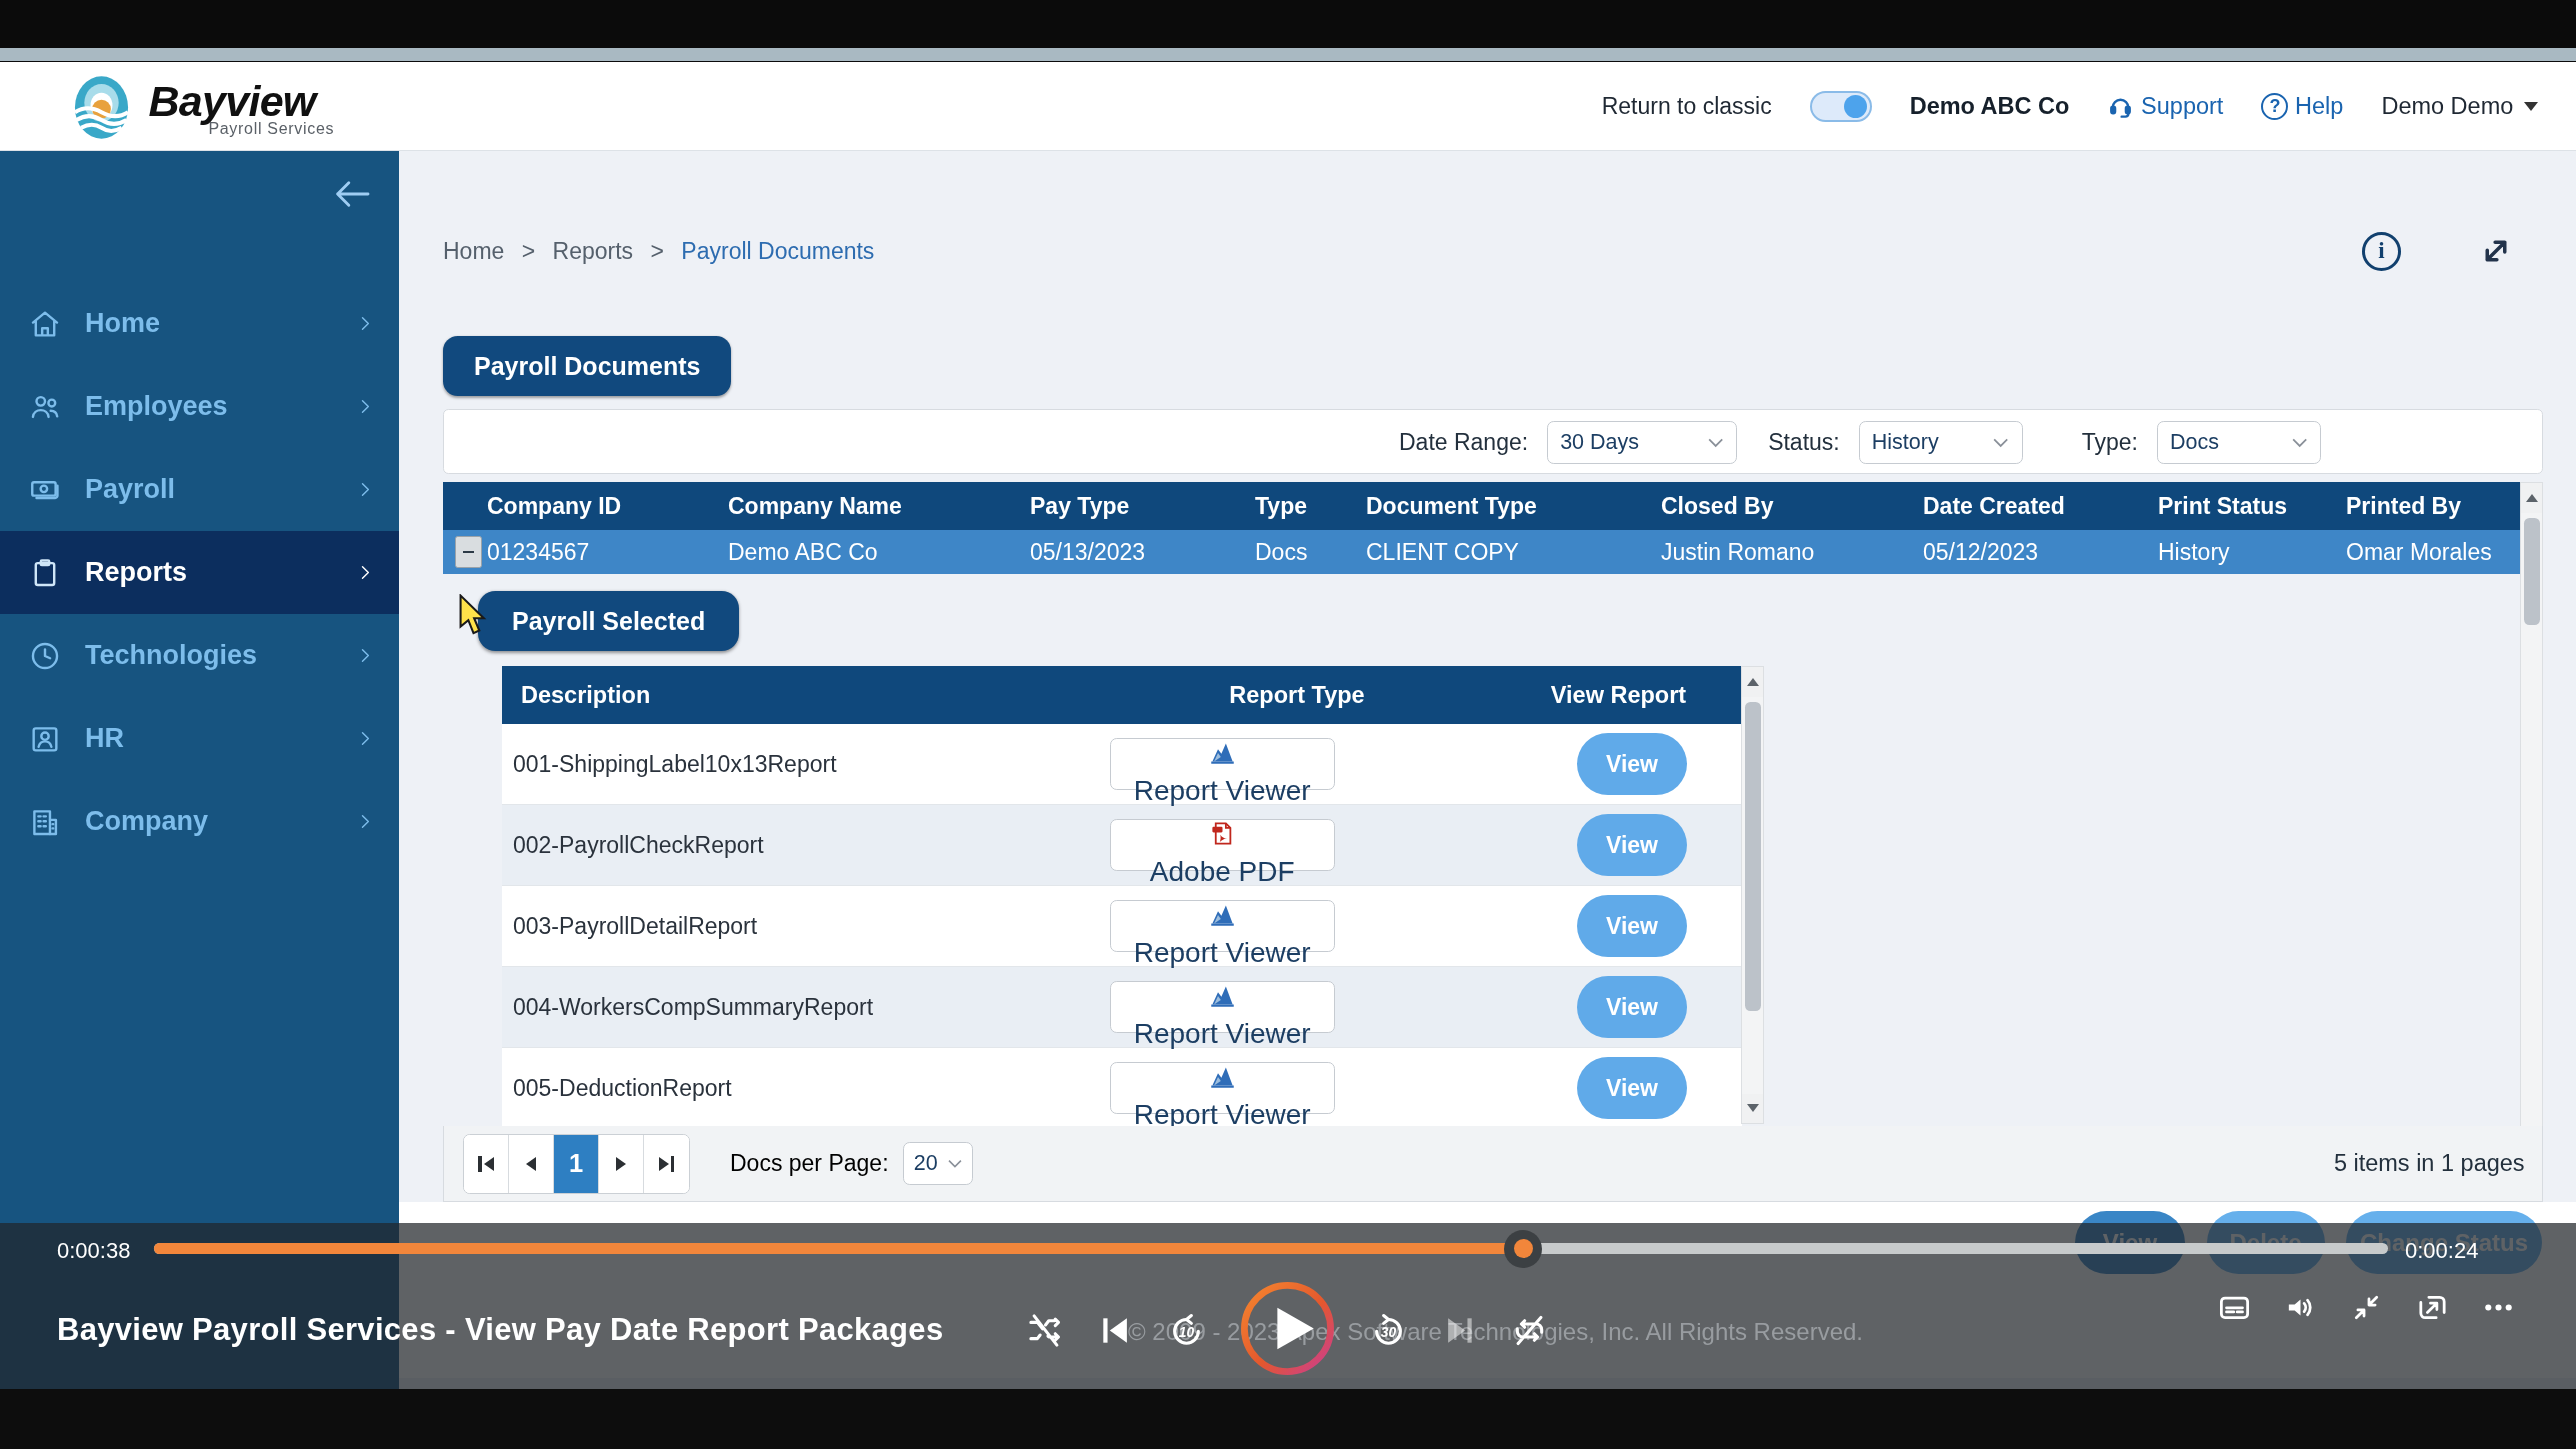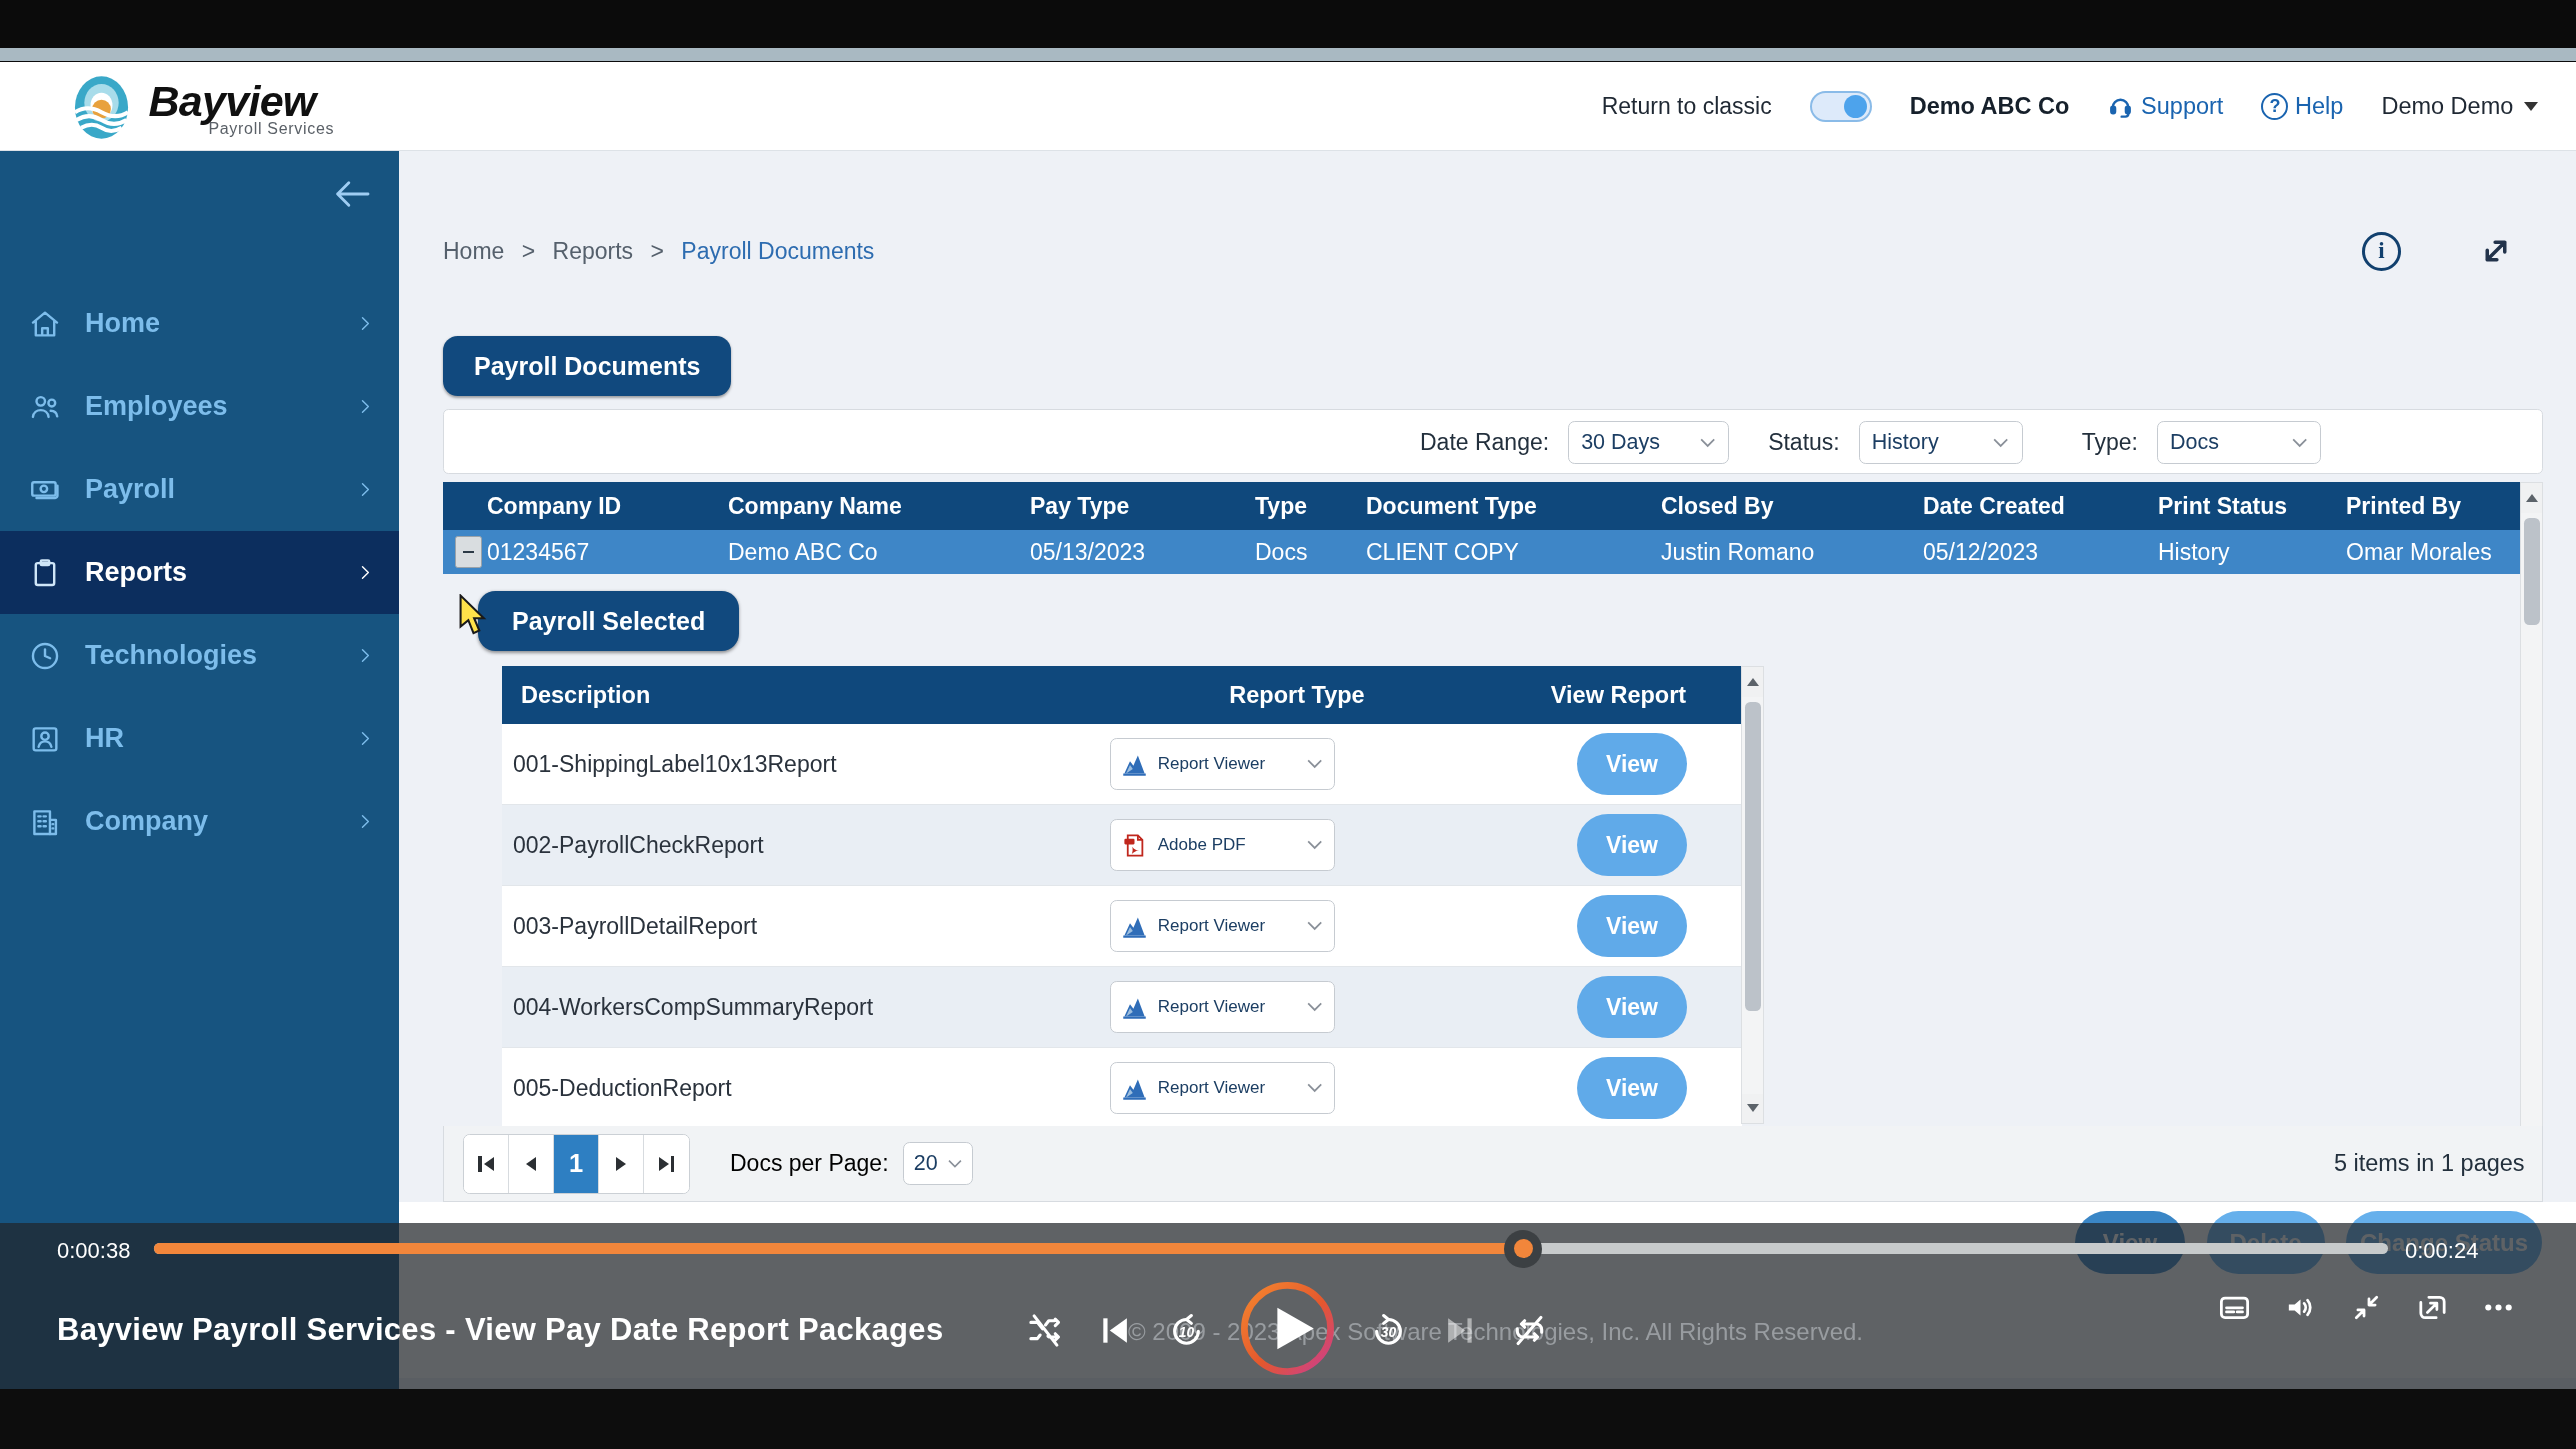--- a/index.html
+++ b/index.html
@@ -51,21 +51,21 @@
   .circle-i { display:inline-flex; align-items:center; justify-content:center; width:39px; height:39px; border:3.4px solid #11406e; border-radius:50%; font-size:23px; font-weight:bold; color:#11406e; font-family:"Liberation Serif", serif; }
 
   .tab-btn { position:absolute; left:44px; top:185px; height:60px; padding:0 31px; background:#11497e; border-radius:14.8px; color:#fff; font-size:25px; font-weight:bold; display:flex; align-items:center; box-shadow:0 1.3px 2.7px rgba(0,0,0,.35); }
 
   .filter-bar { position:absolute; left:44px; top:258px; width:2100px; height:65px; background:#fff; border:1.3px solid #d7dbe0; border-radius:5.4px; }
   .filters { position:absolute; right:221px; top:0; height:65px; display:flex; align-items:center; gap:19px; }
   .f-label { font-size:23px; color:#23303d; }
   .dd { height:43px; background:#fff; border:1.3px solid #c6cbd1; border-radius:6.7px; display:flex; align-items:center; padding:0 12px; gap:9.4px; font-size:21.5px; color:#1c3e63; }
   .dd .dd-text { flex:1; }
   .dd-chev { width:17.4px; height:12px; }
-  .dd-date { width:161px; margin-right:20px; }
+  .dd-date { width:190px; margin-right:12px; }
   .dd-status { width:164px; margin-right:40px; }
   .dd-type { width:164px; }
 
   
   .main-table { position:absolute; left:44px; top:331px; width:2077px; }
   .mt-grid { display:grid; grid-template-columns:44px 241px 302px 225px 111px 295px 262px 235px 188px 174px; }
   .mt-head { background:#0f487c; height:48px; }
   .mt-head > div { color:#fff; font-size:23px; font-weight:bold; display:flex; align-items:center; }
   .mt-row { background:#3e86c7; height:44px; }
   .mt-row > div { color:#fff; font-size:23px; display:flex; align-items:center; }
@@ -87,21 +87,21 @@
   .cursor { position:absolute; left:59px; top:443px; width:31px; height:42px; z-index:30; }
 
   .sub-table { position:absolute; left:103px; top:515px; width:1240px; }
   .st-head { display:grid; grid-template-columns:597px 396px 247px; background:#0f487c; height:58px; }
   .st-head > div { color:#fff; font-size:23.5px; font-weight:bold; display:flex; align-items:center; }
   .st-head .c2, .st-head .c3 { justify-content:center;text-align:center; }
   .st-row { display:grid; grid-template-columns:597px 396px 247px; height:81px; background:#fff; border-bottom:0.7px solid #e2e6ea; }
   .st-row.alt { background:#e9eef4; }
   .st-desc { font-size:23px; color:#2a323c; display:flex; align-items:center; padding-left:11px; }
   .st-ddcell { display:flex; align-items:center; }
-  .st-dd { width:225px; height:52px; margin-left:10.7px; background:#fff; border:1.3px solid #c6cbd1; border-radius:6.7px; display:flex; align-items:center; padding:0 10.7px; gap:9.4px; font-size:17px; color:#1c3e63; }
+  .st-dd { width:225px; height:52px; margin-left:10.7px; background:#fff; border:1.3px solid #c6cbd1; border-radius:6.7px; display:flex; align-items:center; padding:0 10.7px; gap:9.4px; font-size:28px; color:#1c3e63;flex-direction:column; }
   .st-dd .dd-text { flex:1; }
   .st-viewcell { display:flex; align-items:center; }
   .view-pill { width:110px; height:62px; margin-left:82px; background:#60aae9; border-radius:31px; color:#fff; font-size:23px; font-weight:bold; display:flex; align-items:center; justify-content:center; }
   .ic-chart, .ic-pdf { width:27px; height:27px; flex:0 0 27px; }
 
   
   .pag-bar { position:absolute; left:44px; top:975px; width:2100px; height:76px; background:#f1f3f5; border:1.3px solid #d7dbe0; border-top:none; display:flex; align-items:center; }
   .pager { display:flex; margin-left:19px; border:1.3px solid #cbd0d5; border-radius:6.7px; overflow:hidden; background:#fff; }
   .pg-cell { width:45px; height:58px; display:flex; align-items:center; justify-content:center; border-right:1.3px solid #d7dbdf; background:#fff; gap:2px; }
   .pg-cell:last-child { border-right:none; }

